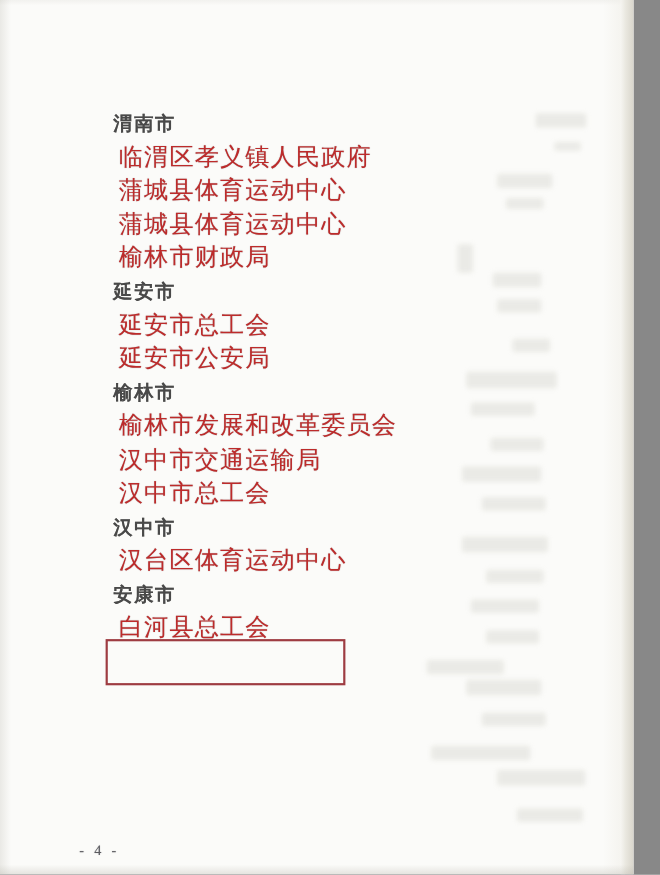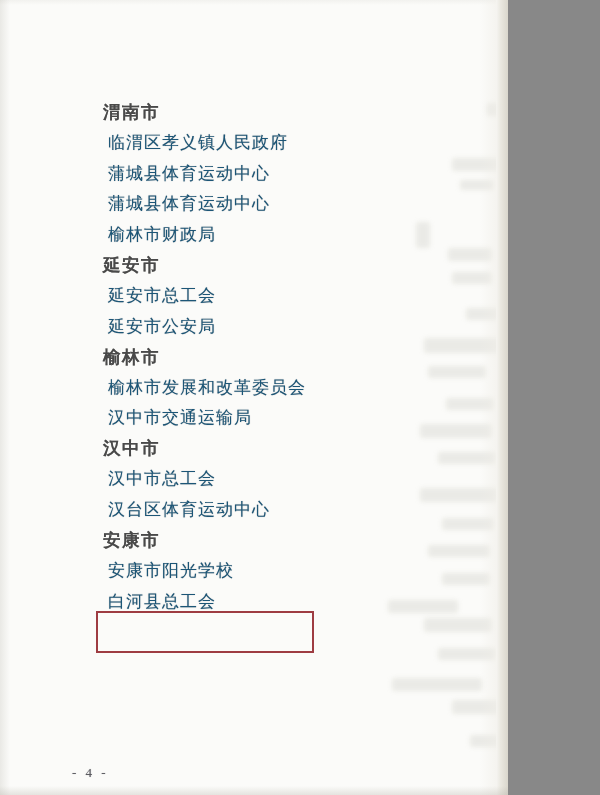--- a/index.html
+++ b/index.html
@@ -1,36 +1,36 @@
 <!DOCTYPE html>
 <html><head>
 <meta charset="utf-8">
 <style>
   html,body{margin:0;padding:0;background:#888;}
   .page{
     position:relative;
-    width:508px;height:795px;
+    width:576px;height:795px;
     background:#fbfbf9;
     overflow:hidden;
     font-family:"Liberation Serif","DejaVu Serif",serif;
   }
   
   .content{
     position:absolute;left:103px;top:97px;width:400px;
   }
   .line{
     position:relative;
     height:30.55px;
     display:flex;align-items:center;
     white-space:nowrap;
   }
   .line .txt{
-    font-size:17px;
+    font-size:22px;
     letter-spacing:1px;
-    color:#0c4a6e;
+    color:#b91c1c;
     text-shadow:0 0 1px rgba(100,100,100,.55);
     opacity:.93;
   }
   .line.header .txt{
     font-family:"Liberation Sans","DejaVu Sans",sans-serif;
     font-weight:bold;
     font-size:17.5px;
     color:#3c3c3c;
     letter-spacing:1.5px;
     text-shadow:0 0 .5px rgba(60,60,60,.6);
@@ -118,34 +118,31 @@
       </div>
       <div class="line header">
         <span class="txt">榆林市</span>
       </div>
       <div class="line item">
         <span class="txt">榆林市发展和改革委员会</span>
       </div>
       <div class="line item">
         <span class="txt">汉中市交通运输局</span>
       </div>
+      <div class="line item">
+        <span class="txt">汉中市总工会</span>
+      </div>
       <div class="line header">
         <span class="txt">汉中市</span>
-      </div>
-      <div class="line item">
-        <span class="txt">汉中市总工会</span>
       </div>
       <div class="line item">
         <span class="txt">汉台区体育运动中心</span>
       </div>
       <div class="line header">
         <span class="txt">安康市</span>
-      </div>
-      <div class="line item">
-        <span class="txt">安康市阳光学校</span>
       </div>
       <div class="line item">
         <span class="txt">白河县总工会</span>
       </div>
       <div class="line item highlighted">
         <span class="hl-box" style="border-color: rgb(158, 60, 66);"></span>
       </div>
     </div>
 
   <div class="footer">- 4 -</div>

